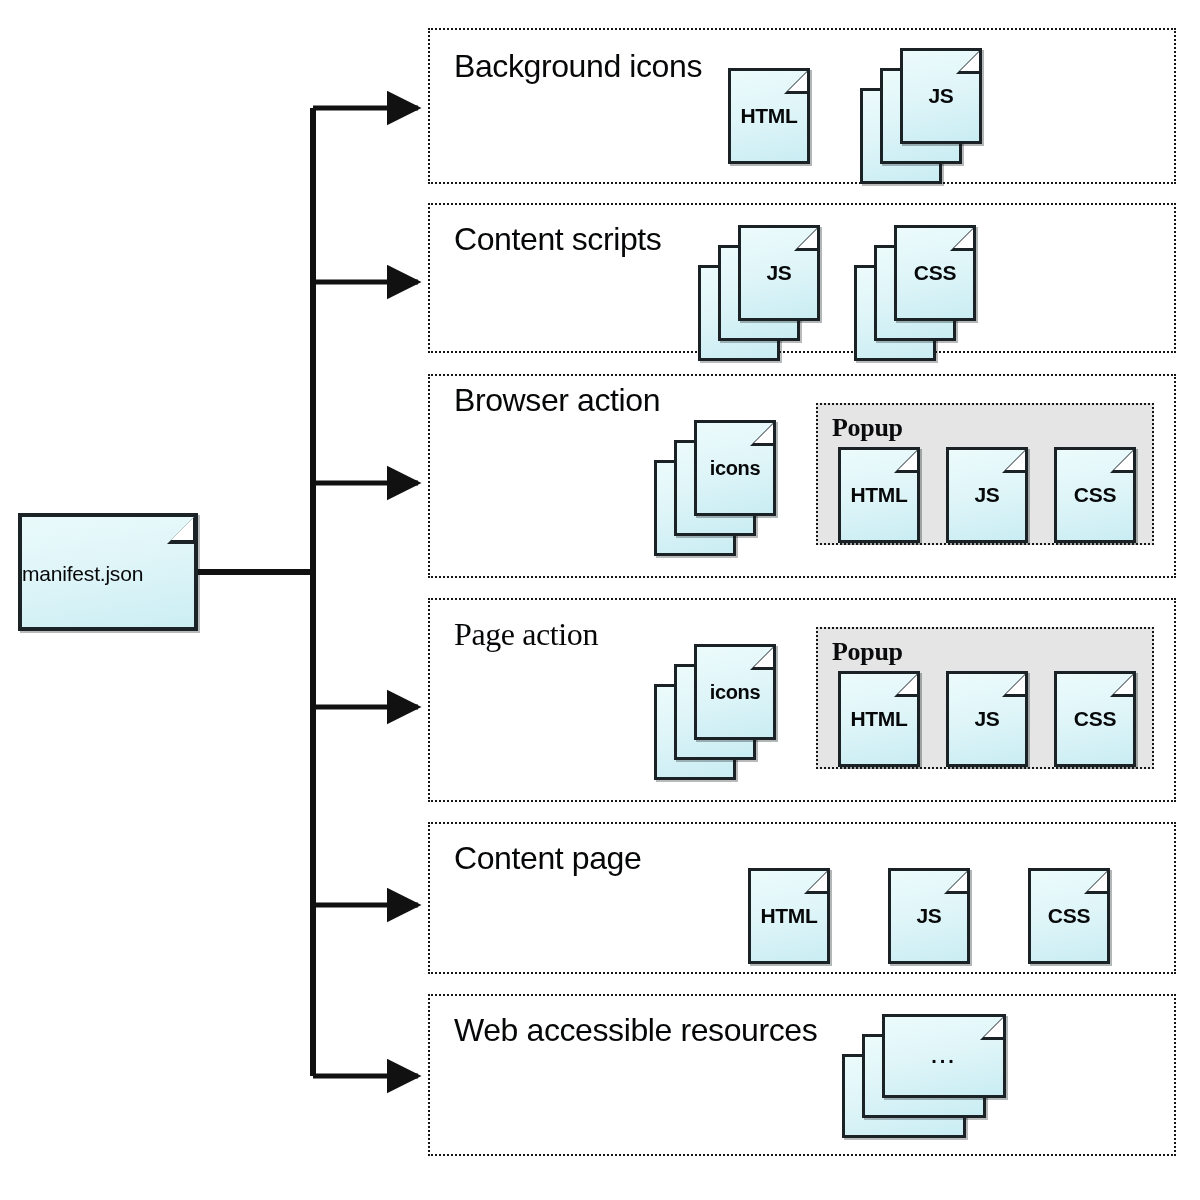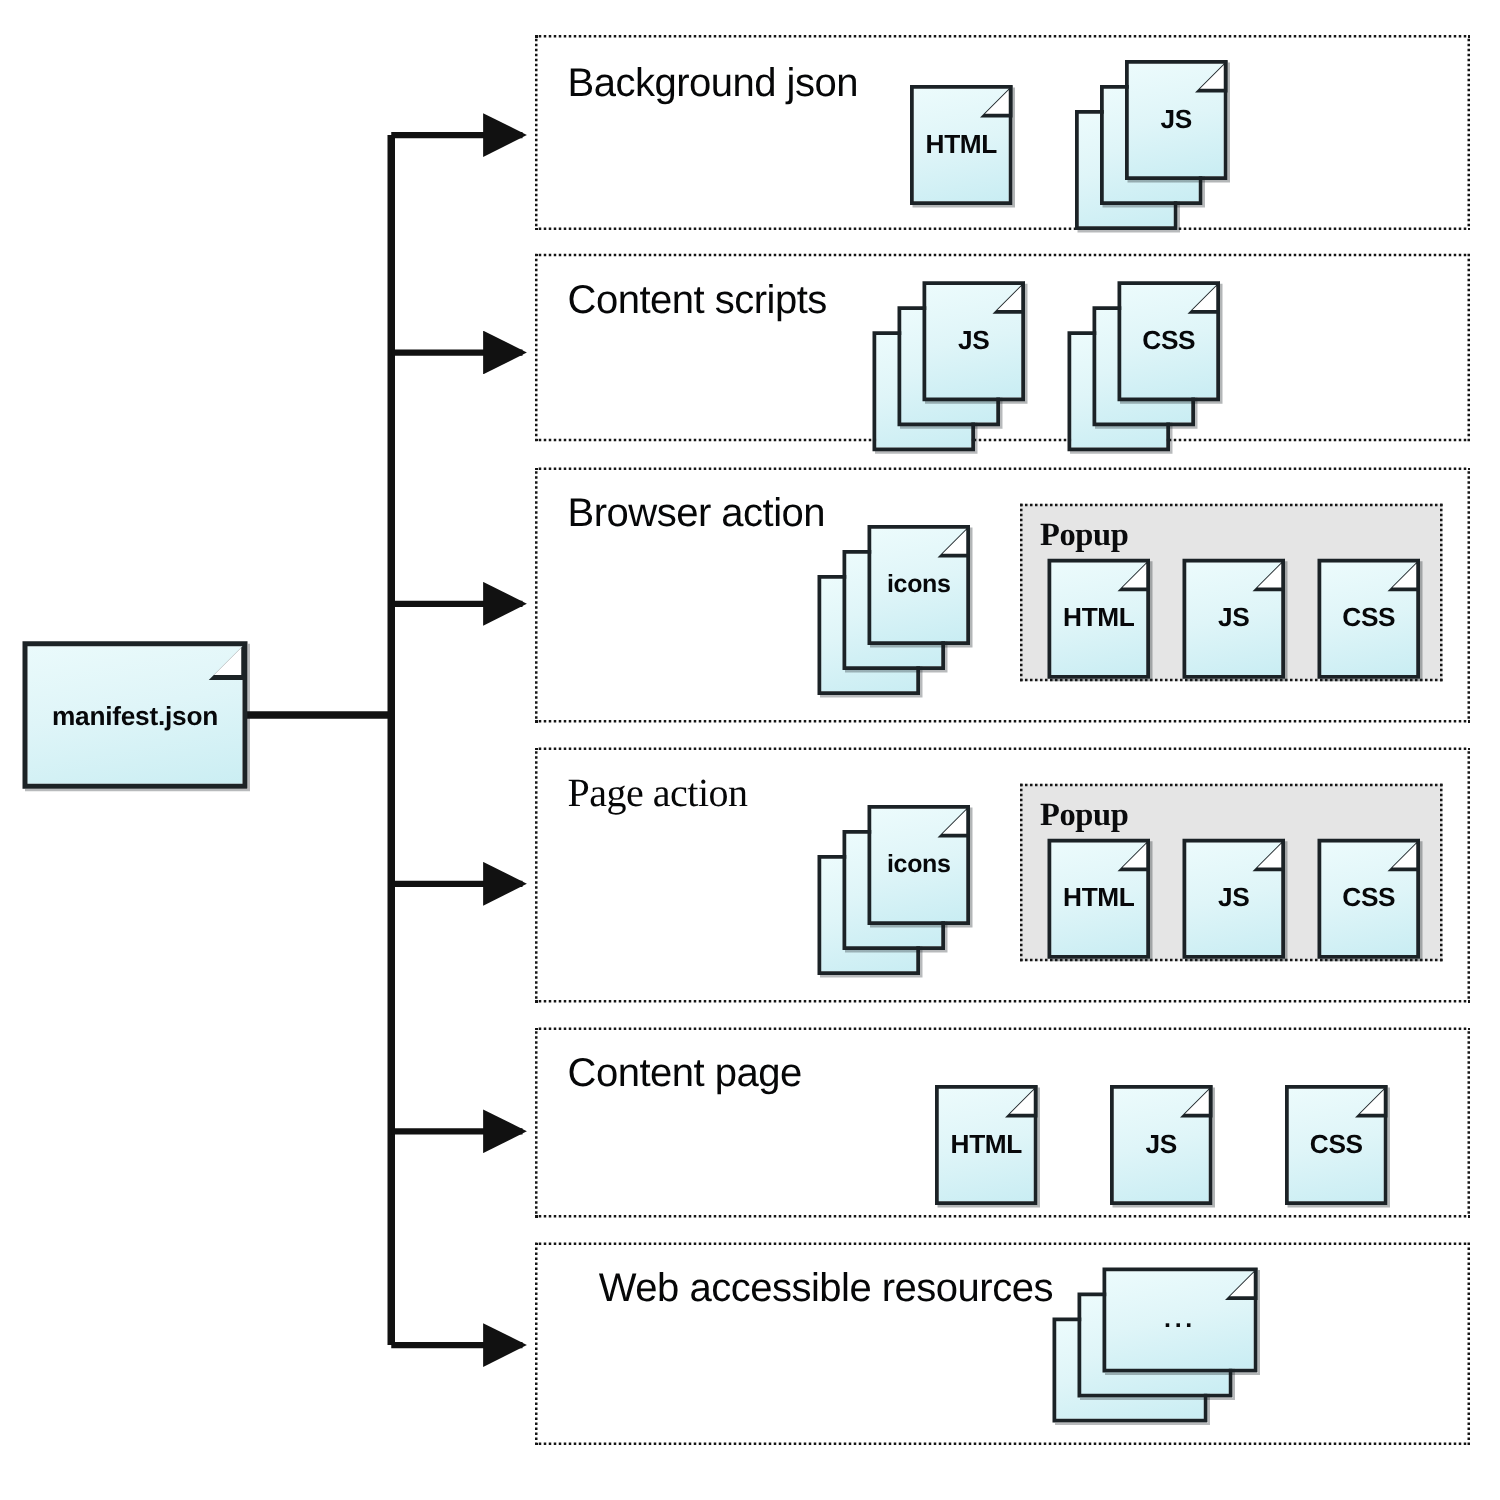--- a/index.html
+++ b/index.html
@@ -37,23 +37,22 @@
   }
   .doc .fold {
     position: absolute;
     top: -3px; right: -3px;
     width: 0; height: 0;
     border-style: solid;
   }
   .doc .label {
     position: absolute;
     left: 0; right: 0;
-    text-align: center;
     color: #07080a;
-    font-weight: 700;
+    font-weight: 400;
     white-space: nowrap;
     letter-spacing: -0.2px;
   }
 
   #manifest-node {
     left: 18px;
     top: 513px;
     width: 180px;
     height: 118px;
     border-width: 4px;
@@ -190,21 +189,21 @@
     <path d="M 313 905  L 418 905" stroke="#111111" stroke-width="5" fill="none" marker-end="url(#arrow)"></path>
     <path d="M 313 1076 L 418 1076" stroke="#111111" stroke-width="5" fill="none" marker-end="url(#arrow)"></path>
   </svg>
 
   <div class="doc" id="manifest-node">
     <span class="fold"></span>
     <span class="label">manifest.json</span>
   </div>
 
   <div class="section" style="left:428px; top:28px; width:748px; height:156px;">
-    <div class="section-title" style="top:18px;">Background json</div>
+    <div class="section-title" style="top:18px;">Background icons</div>
 
     <div class="file" style="left:298px; top:38px;">
       <span class="fold"></span>
       <span class="ftext">HTML</span>
     </div>
 
     <div class="stack" style="left:430px; top:18px;">
       <div class="sheet s3"></div>
       <div class="sheet s2"></div>
       <div class="file s1" style="position:absolute; left:40px; top:0;">
@@ -230,21 +229,21 @@
       <div class="sheet s3"></div>
       <div class="sheet s2"></div>
       <div class="file s1" style="position:absolute; left:40px; top:0;">
         <span class="fold"></span>
         <span class="ftext">CSS</span>
       </div>
     </div>
   </div>
 
   <div class="section" style="left:428px; top:374px; width:748px; height:204px;">
-    <div class="section-title" style="top:16px;text-align:right;">Browser action</div>
+    <div class="section-title" style="top:6px;text-align:right;">Browser action</div>
 
     <div class="stack" style="left:224px; top:44px;">
       <div class="sheet s3"></div>
       <div class="sheet s2"></div>
       <div class="file s1" style="position:absolute; left:40px; top:0;">
         <span class="fold"></span>
         <span class="ftext" style="font-size:20px;">icons</span>
       </div>
     </div>
 
@@ -307,21 +306,21 @@
       <span class="fold"></span>
       <span class="ftext">JS</span>
     </div>
     <div class="file" style="left:598px; top:44px;">
       <span class="fold"></span>
       <span class="ftext">CSS</span>
     </div>
   </div>
 
   <div class="section" style="left:428px; top:994px; width:748px; height:162px;">
-    <div class="section-title" style="top:16px;margin-left:25px;">Web accessible resources</div>
+    <div class="section-title" style="top:16px;">Web accessible resources</div>
 
     <div class="stack wide" style="left:412px; top:18px;">
       <div class="sheet s3"></div>
       <div class="sheet s2"></div>
       <div class="file wide s1" style="position:absolute; left:40px; top:0;">
         <span class="fold"></span>
         <span class="ftext">...</span>
       </div>
     </div>
   </div>

